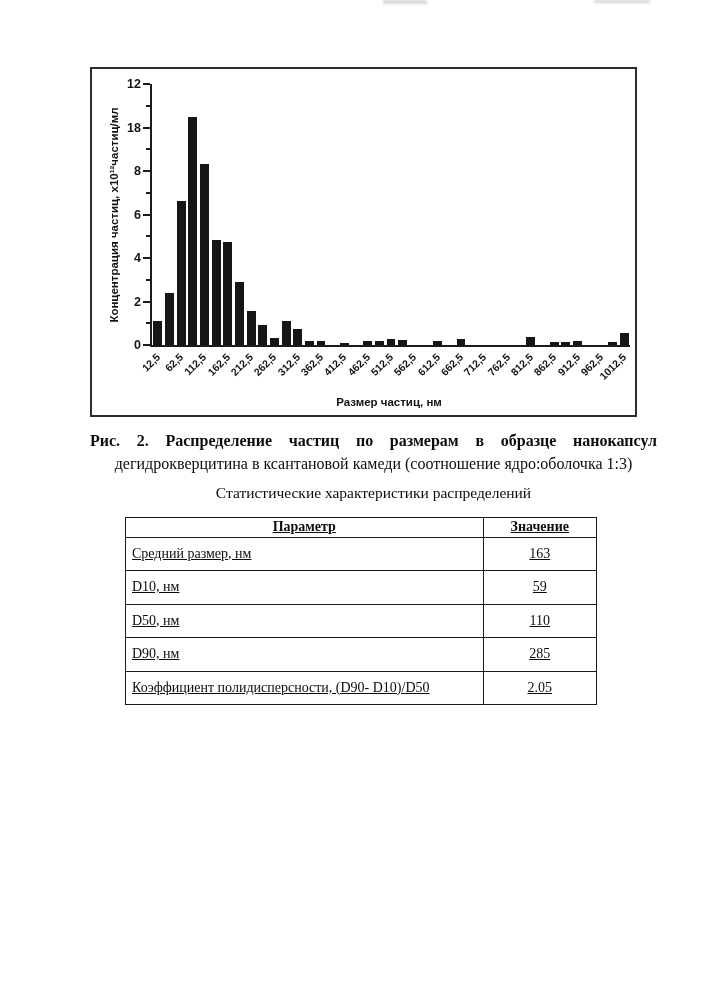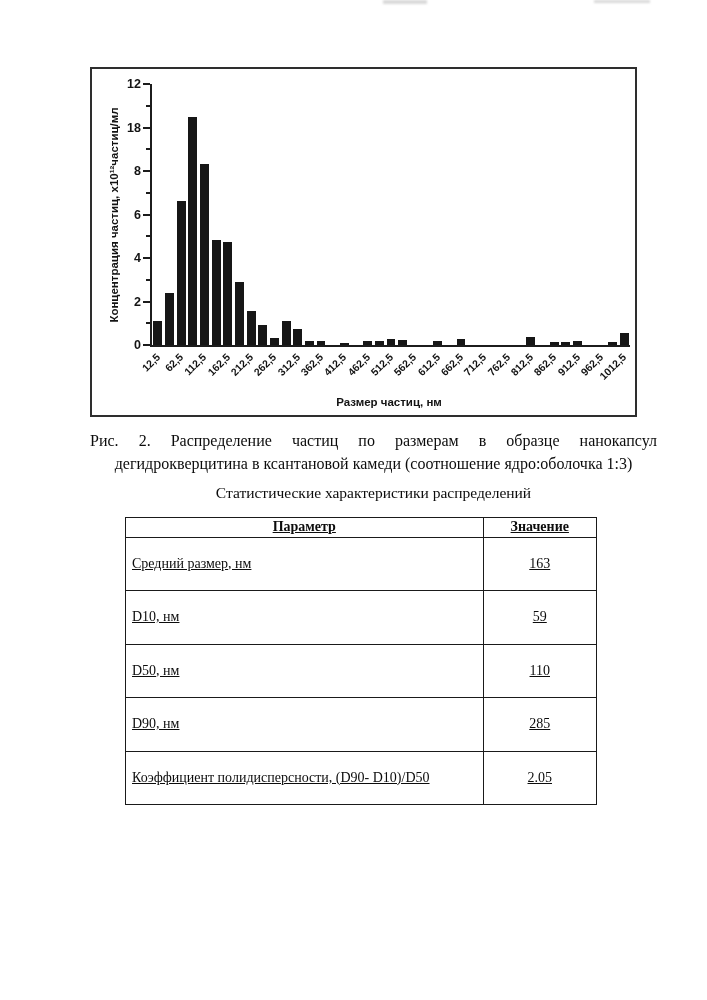--- a/index.html
+++ b/index.html
@@ -52,40 +52,40 @@
   .xtitle{
     position:absolute;left:58px;top:327px;width:478px;
     text-align:center;font-size:11.5px;font-weight:bold;color:#141414;
   }
 
   
   .caption{
     position:absolute;left:90px;top:429px;width:567px;
     font-size:16px;line-height:1.45;color:#0c0c0c;
   }
-  .cap-line1{text-align:justify;text-align-last:justify;}
+  .cap-line1{text-align:justify;text-align-last:justify;font-weight:bold;}
   .cap-line2{text-align:center;}
 
   
   .table-title{
     position:absolute;left:90px;top:484px;width:567px;
     text-align:center;font-size:15.5px;color:#0c0c0c;
   }
 
   
   table.stats{
     position:absolute;left:125px;top:517px;width:472px;
     border-collapse:collapse;
     font-size:14px;color:#0c0c0c;
     table-layout:fixed;
   }
   .stats th,.stats td{border:1.4px solid #1a1a1a;line-height:1.18;text-decoration:underline;}
   .stats th{font-weight:bold;text-align:center;padding:1px 4px;}
   .stats th.param-col{width:74%;}
-  .stats td.param{text-align:left;padding:18px 6px;}
+  .stats td.param{text-align:left;padding:8px 6px;}
   .stats td.val{text-align:center;padding:8px 4px;}
   .stats sup{font-size:10.5px;line-height:0;}
 </style>
 </head>
 <body>
 
 <div class="page">
 
   <div class="artifact a1"></div>
   <div class="artifact a2"></div>

